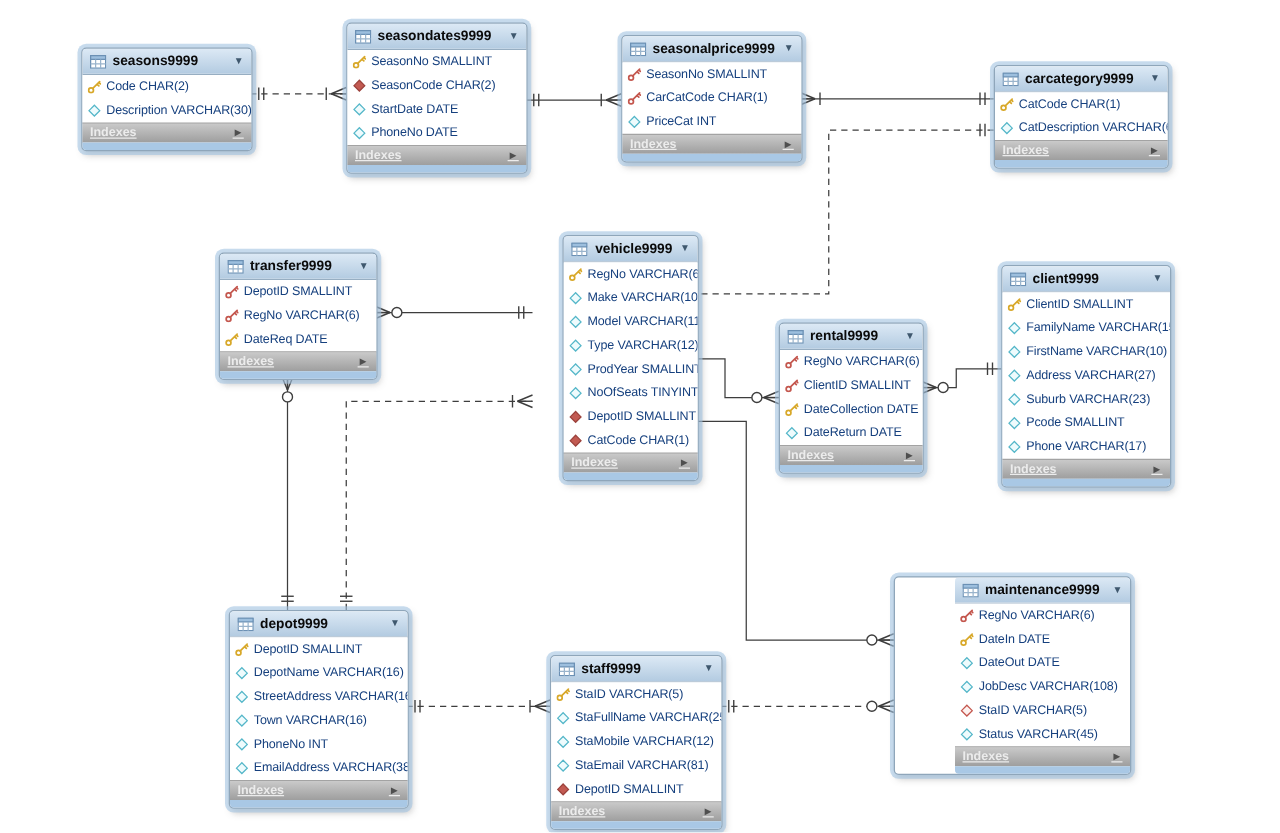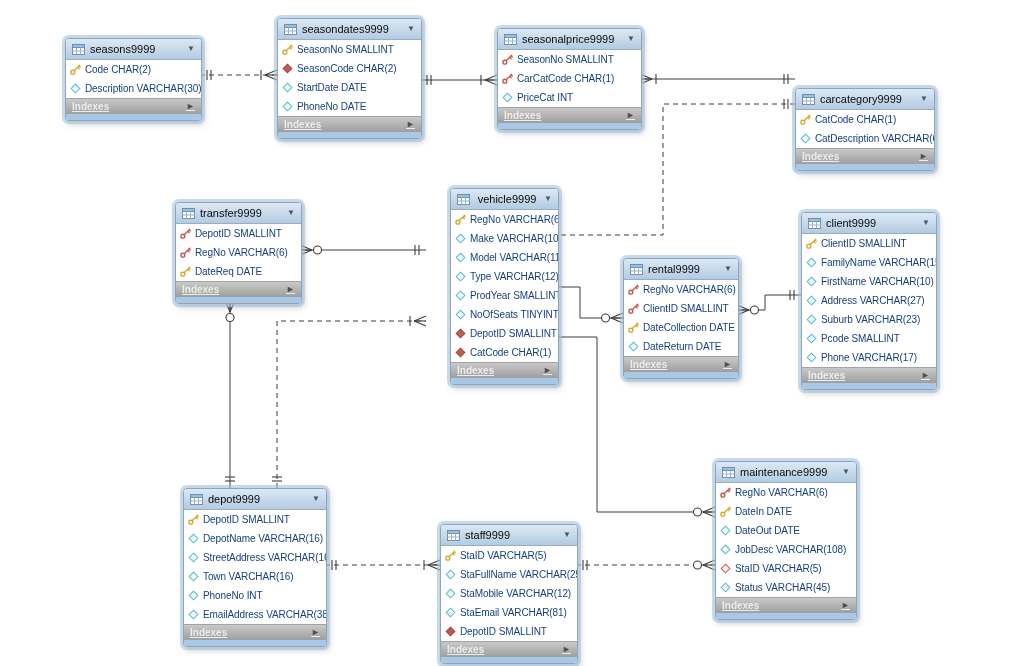--- a/index.html
+++ b/index.html
@@ -5,21 +5,21 @@
   html,body{margin:0;padding:0;background:#fff;}
   .canvas{position:relative;width:1024px;height:666px;background:#fff;overflow:hidden;
           font-family:"Liberation Sans",sans-serif;}
   #rel-layer{position:absolute;left:0;top:0;}
   #tables-layer{position:absolute;left:0;top:0;width:100%;height:100%;}
   .db-table{position:absolute;background:#fff;border:1px solid #8fa6ba;border-radius:4px;
             box-shadow:0 0 0 3px rgba(164,197,227,.6), 2px 3px 6px rgba(90,90,90,.35);}
   .tbl-header{height:20px;display:flex;align-items:center;gap:5px;padding:0 6px;
               background:linear-gradient(var(--header-top,#dce9f5),var(--header-bottom,#b3cbe1));
               border-bottom:1px solid #97aec2;border-radius:3px 3px 0 0;}
-  .tbl-title{font-size:11px;font-weight:normal;color:#0a0a0a;flex:1;white-space:nowrap;overflow:hidden;}
+  .tbl-title{font-size:11px;font-weight:bold;color:#0a0a0a;flex:1;white-space:nowrap;overflow:hidden;}
   .hdr-arrow{font-size:8px;color:#3f586e;line-height:1;}
   .tbl-rows{background:#fff;}
   .tbl-row{height:19px;display:flex;align-items:center;gap:4px;padding:0 4px;
            font-size:10px;color:var(--row-text,#16407e);white-space:nowrap;overflow:hidden;letter-spacing:-0.1px;}
   .tbl-row .cicon{flex:0 0 auto;display:flex;}
   .tbl-footer{height:15px;display:flex;align-items:center;padding:0 6px;
               background:linear-gradient(var(--footer-top,#c9c9c9),var(--footer-bottom,#9e9e9e));
               border-top:1px solid #a3a3a3;font-size:10px;font-weight:bold;color:#ececec;text-decoration:underline;}
   .ftr-arrow{margin-left:auto;font-size:9px;color:#4f4f4f;line-height:1;}
   .tbl-strip{height:6px;background:var(--strip,#a9c8e5);border-radius:0 0 3px 3px;}
@@ -270,21 +270,21 @@
             </span>
             <span>PriceCat INT</span>
           </div>
         </div>
         <div class="tbl-footer">
           <span>Indexes</span>
           <span class="ftr-arrow">►</span>
         </div>
         <div class="tbl-strip"></div>
       </div>
-      <div class="db-table" style="left: 795px; top: 52px; width: 138px; margin-top: 36px;">
+      <div class="db-table" style="left: 795px; top: 52px; width: 138px;">
         <div class="tbl-header">
           <svg width="13" height="11" viewBox="0 0 13 11">
             <rect x="0.5" y="0.5" width="12" height="10" fill="#fff" stroke="#6b90b4"></rect>
             <rect x="0.5" y="0.5" width="12" height="3" fill="#9dbfde" stroke="#6b90b4"></rect>
             <path d="M4.5 3.5 V10.5 M8.5 3.5 V10.5 M0.5 7 H12.5" stroke="#9ab4cc" fill="none"></path>
           </svg>
           <span class="tbl-title">carcategory9999</span>
           <span class="hdr-arrow">▼</span>
         </div>
         <div class="tbl-rows">
@@ -709,21 +709,21 @@
             </span>
             <span>DepotID SMALLINT</span>
           </div>
         </div>
         <div class="tbl-footer">
           <span>Indexes</span>
           <span class="ftr-arrow">►</span>
         </div>
         <div class="tbl-strip"></div>
       </div>
-      <div class="db-table" style="left: 715px; top: 461px; width: 140px;">
+      <div class="db-table" style="left: 715px; top: 461px; width: 140px; padding-left: 48px;">
         <div class="tbl-header">
           <svg width="13" height="11" viewBox="0 0 13 11">
             <rect x="0.5" y="0.5" width="12" height="10" fill="#fff" stroke="#6b90b4"></rect>
             <rect x="0.5" y="0.5" width="12" height="3" fill="#9dbfde" stroke="#6b90b4"></rect>
             <path d="M4.5 3.5 V10.5 M8.5 3.5 V10.5 M0.5 7 H12.5" stroke="#9ab4cc" fill="none"></path>
           </svg>
           <span class="tbl-title">maintenance9999</span>
           <span class="hdr-arrow">▼</span>
         </div>
         <div class="tbl-rows">

